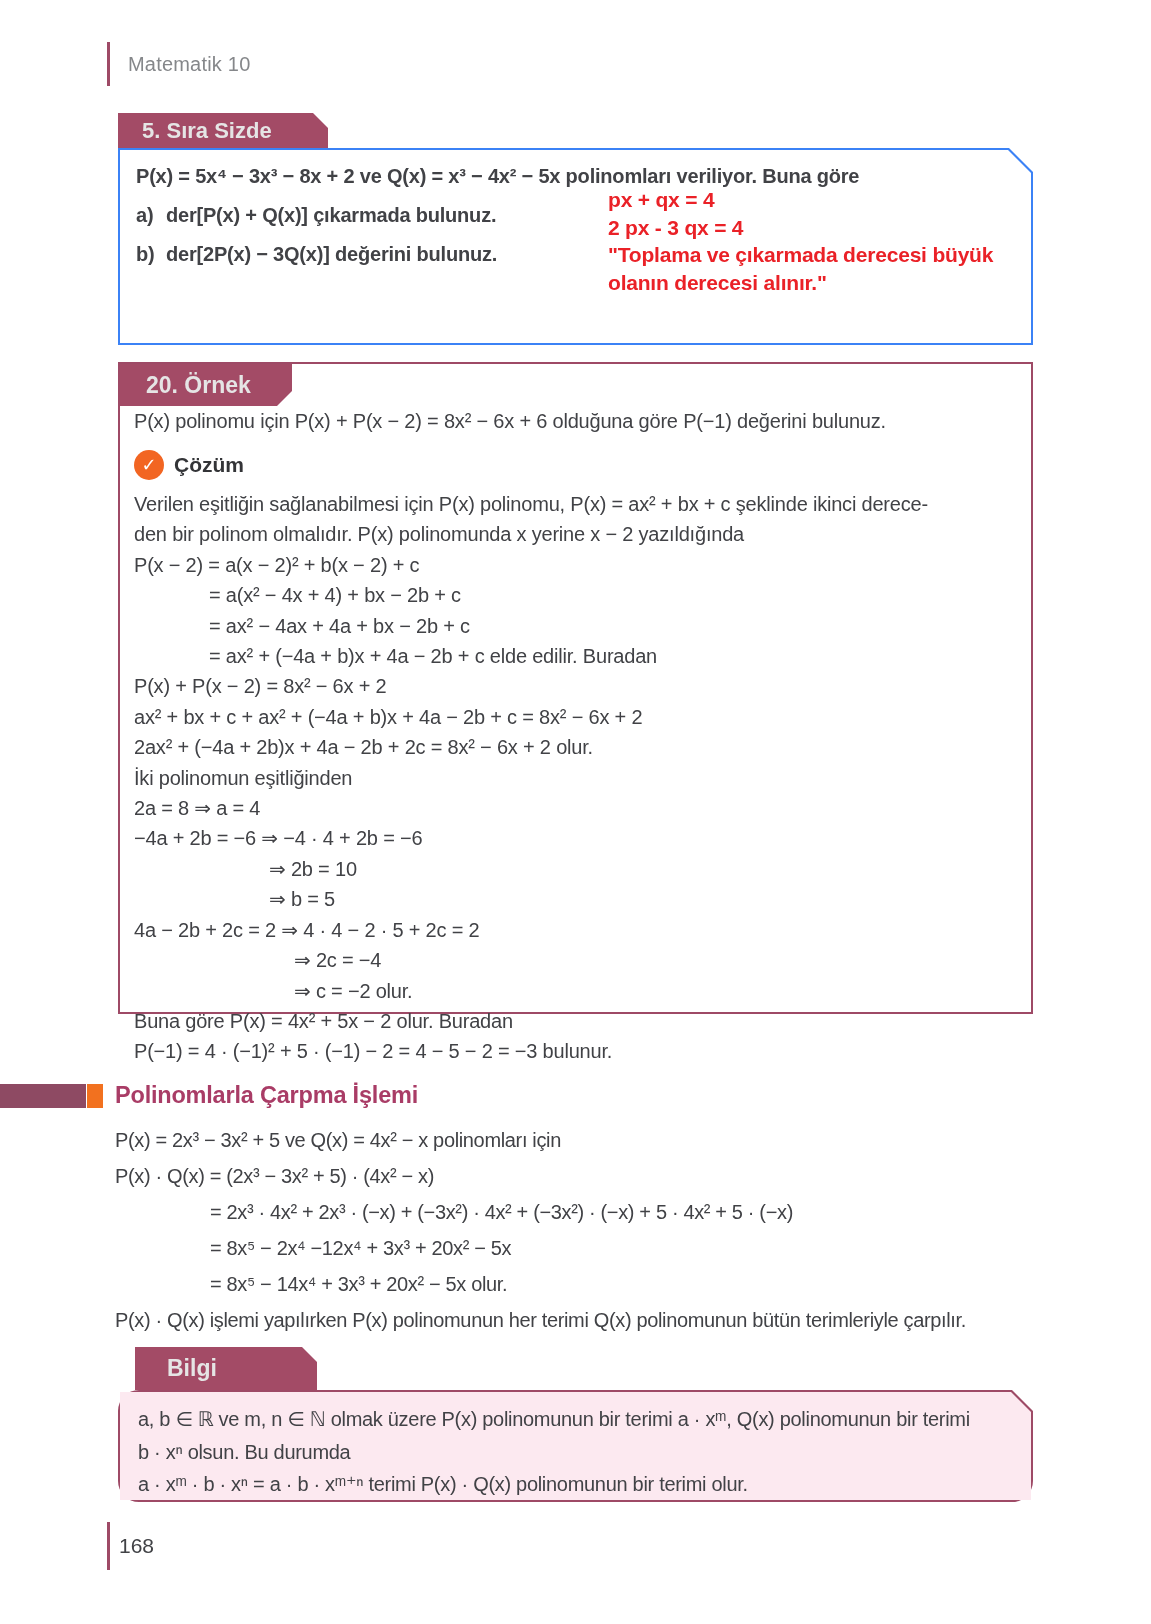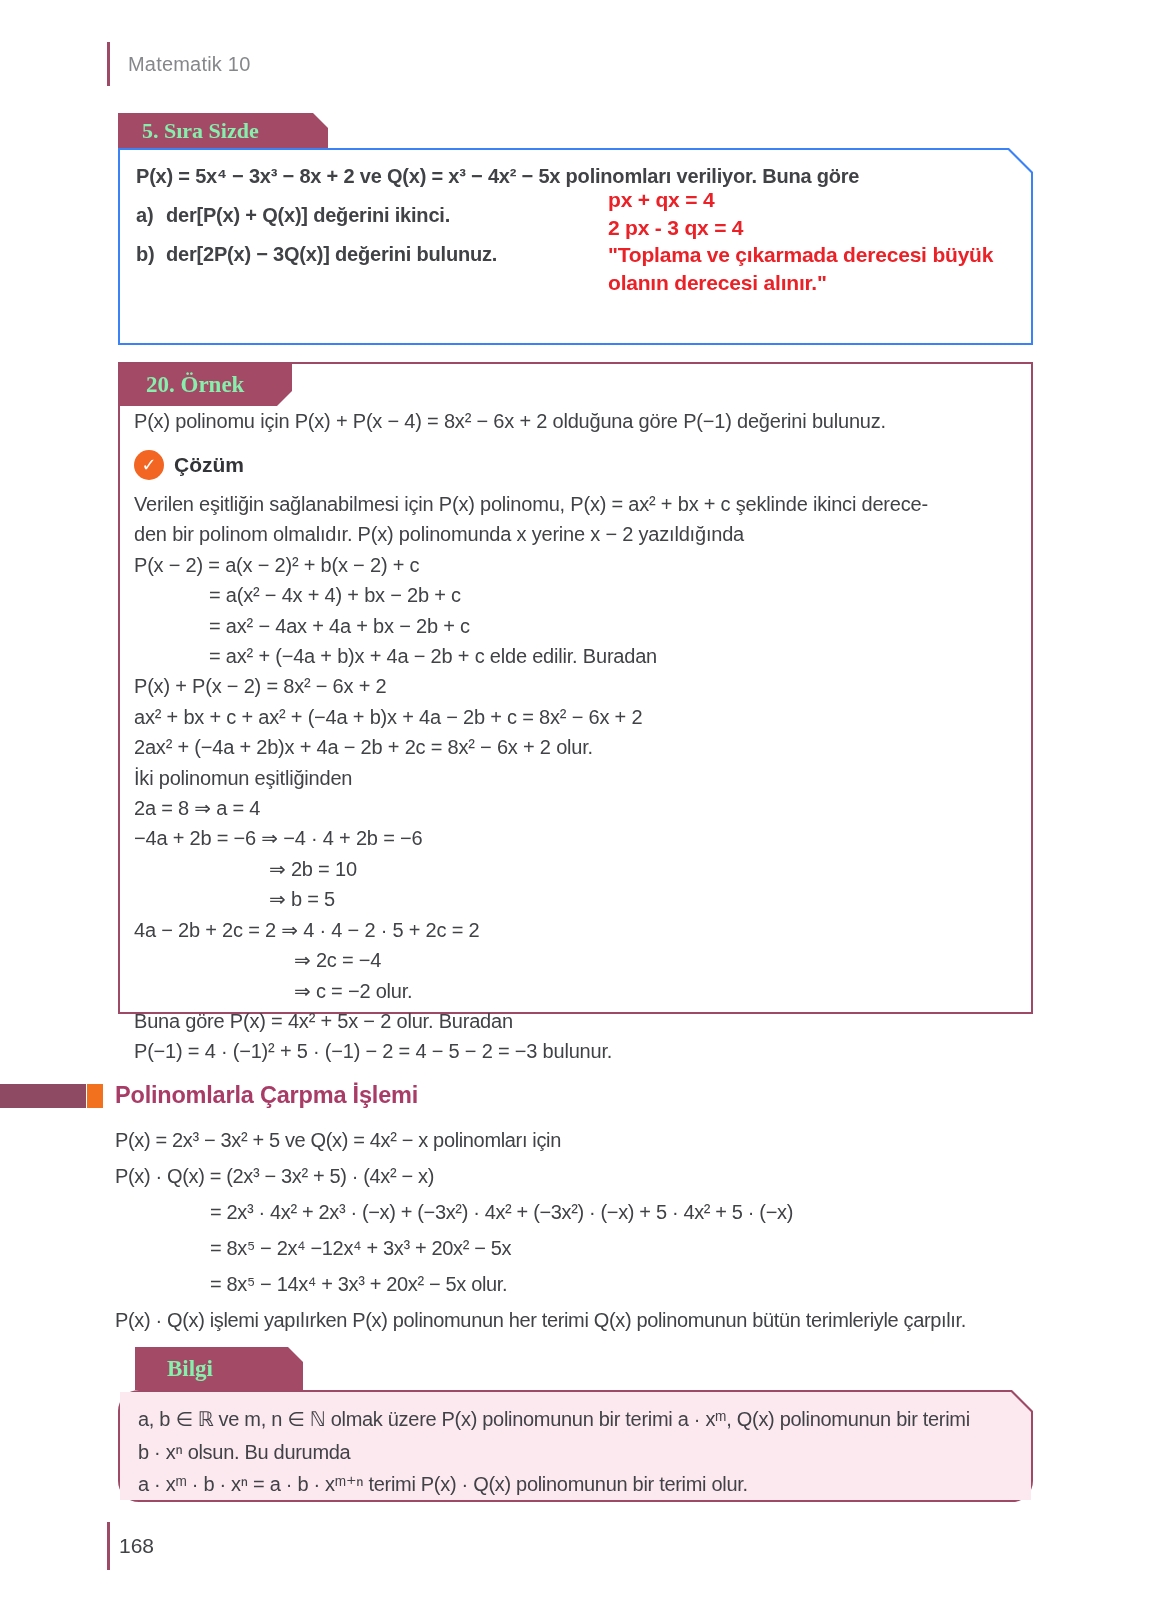--- a/index.html
+++ b/index.html
@@ -11,22 +11,22 @@
     font-family:"Liberation Sans","DejaVu Sans",sans-serif;
     color:#414246;
   }
   
   .running-head{position:absolute;left:107px;top:42px;display:flex;align-items:center;}
   .rh-bar{display:inline-block;width:3px;height:44px;background:#9e4a66;margin-right:18px;}
   .rh-text{font-size:20px;color:#85878a;letter-spacing:0.2px;}
 
   
   .tab{
-    background:#a34b66;color:#86efac;
-    font-family:Liberation Serif, serif;
+    background:#a34b66;color:#e5e5e5;
+    font-family:Liberation Sans, sans-serif;
     font-weight:bold;
     display:flex;align-items:center;
     box-sizing:border-box;
   }
   .cut-tr{clip-path:polygon(0 0,calc(100% - 15px) 0,100% 15px,100% 100%,0 100%);}
   .cut-br{clip-path:polygon(0 0,100% 0,100% calc(100% - 15px),calc(100% - 15px) 100%,0 100%);}
 
   
   .block1{position:absolute;left:118px;top:113px;width:915px;}
   .tab1{width:210px;height:35px;font-size:22px;padding-left:24px;}
@@ -79,21 +79,21 @@
   .section-heading{
     position:absolute;left:115px;top:0;margin:0;
     font-size:23.5px;font-weight:bold;color:#a93c66;letter-spacing:-0.2px;white-space:nowrap;
   }
   .carpma-lines{position:absolute;left:115px;top:40px;width:1030px;}
   .c-line{font-size:20px;line-height:36px;letter-spacing:-0.35px;white-space:nowrap;}
   .ind-m{padding-left:95px;}
 
   
   .block4{position:absolute;left:118px;top:1347px;width:915px;}
-  .tab-bilgi{margin-left:17px;width:168px;height:43px;font-size:23px;padding-left:32px;}
+  .tab-bilgi{margin-left:17px;width:182px;height:43px;font-size:23px;padding-left:32px;}
   .frame-pink{
     position:relative;height:112px;background:#9e4a66;
     clip-path:polygon(0 0,calc(100% - 21px) 0,100% 21px,100% 100%,0 100%);
     border-radius:21px;
   }
   .frame-pink .frame-inner{
     position:absolute;inset:2px;background:#fce9f0;
     clip-path:polygon(0 0,calc(100% - 20px) 0,100% 20px,100% 100%,0 100%);
     box-sizing:border-box;padding:11px 18px 0 18px;
   }
@@ -115,41 +115,41 @@
   </div>
 
   <section class="block1">
     <div class="tab tab1 cut-tr">
       <span>5. Sıra Sizde</span>
     </div>
     <div class="frame-dogear">
       <div class="frame-inner">
         <p class="intro">P(x) = 5x⁴ − 3x³ − 8x + 2 ve Q(x) = x³ − 4x² − 5x polinomları veriliyor. Buna göre</p>
         <div class="item">
-          <span class="item-label">a)</span><span>der[P(x) + Q(x)] değerini ikinci.</span>
+          <span class="item-label">a)</span><span>der[P(x) + Q(x)] çıkarmada bulunuz.</span>
         </div>
         <div class="item">
           <span class="item-label">b)</span><span>der[2P(x) − 3Q(x)] değerini bulunuz.</span>
         </div>
         <div class="annotations">
           <div>px + qx = 4</div>
           <div>2 px - 3 qx = 4</div>
           <div style="white-space:normal;">"Toplama ve çıkarmada derecesi büyük olanın derecesi alınır."</div>
         </div>
       </div>
     </div>
   </section>
 
   <section class="block2">
     <div class="frame2">
       <div class="tab tab2 cut-br">
         <span>20. Örnek</span>
       </div>
       <div class="content2">
-        <p class="problem">P(x) polinomu için P(x) + P(x − 4) = 8x² − 6x + 2 olduğuna göre P(−1) değerini bulunuz.</p>
+        <p class="problem">P(x) polinomu için P(x) + P(x − 2) = 8x² − 6x + 6 olduğuna göre P(−1) değerini bulunuz.</p>
         <div class="cozum-row">
           <span class="check-icon">✓</span>
           <span class="cozum-label">Çözüm</span>
         </div>
         <div class="eq-lines">
           <div class="eq-line">Verilen eşitliğin sağlanabilmesi için P(x) polinomu, P(x) = ax² + bx + c şeklinde ikinci derece-</div>
           <div class="eq-line">den bir polinom olmalıdır. P(x) polinomunda x yerine x − 2 yazıldığında</div>
           <div class="eq-line">P(x − 2) = a(x − 2)² + b(x − 2) + c</div>
           <div class="eq-line ind-1">= a(x² − 4x + 4) + bx − 2b + c</div>
           <div class="eq-line ind-1">= ax² − 4ax + 4a + bx − 2b + c</div>

